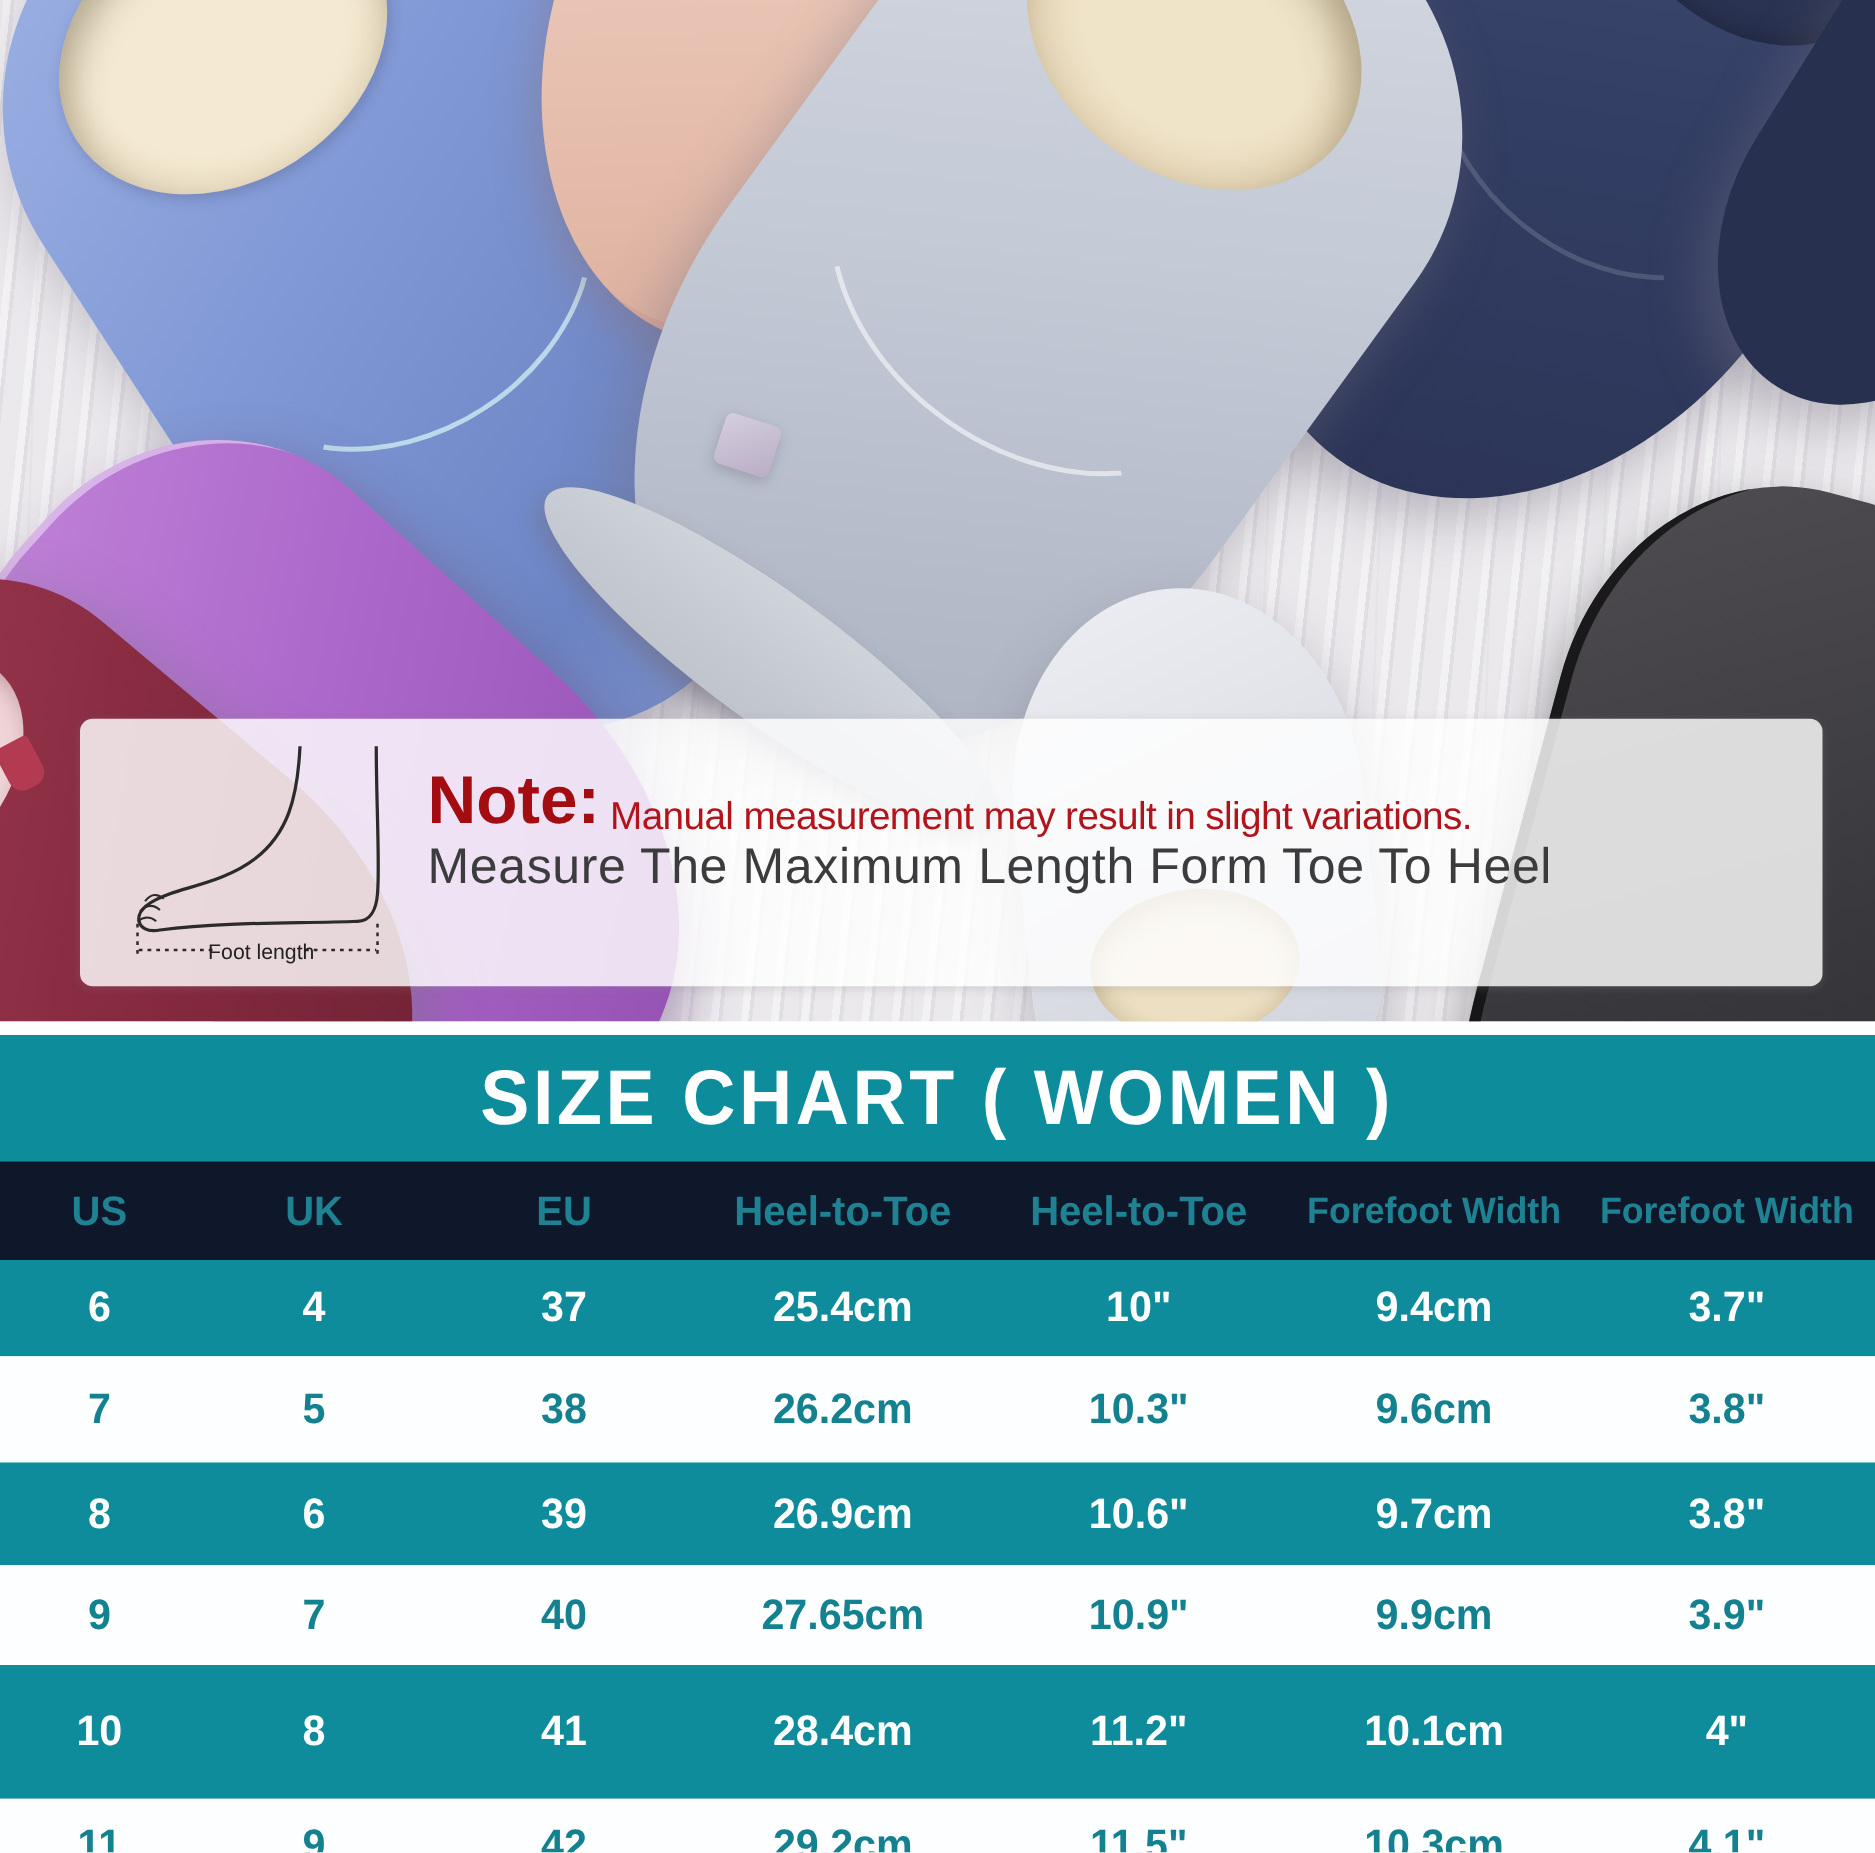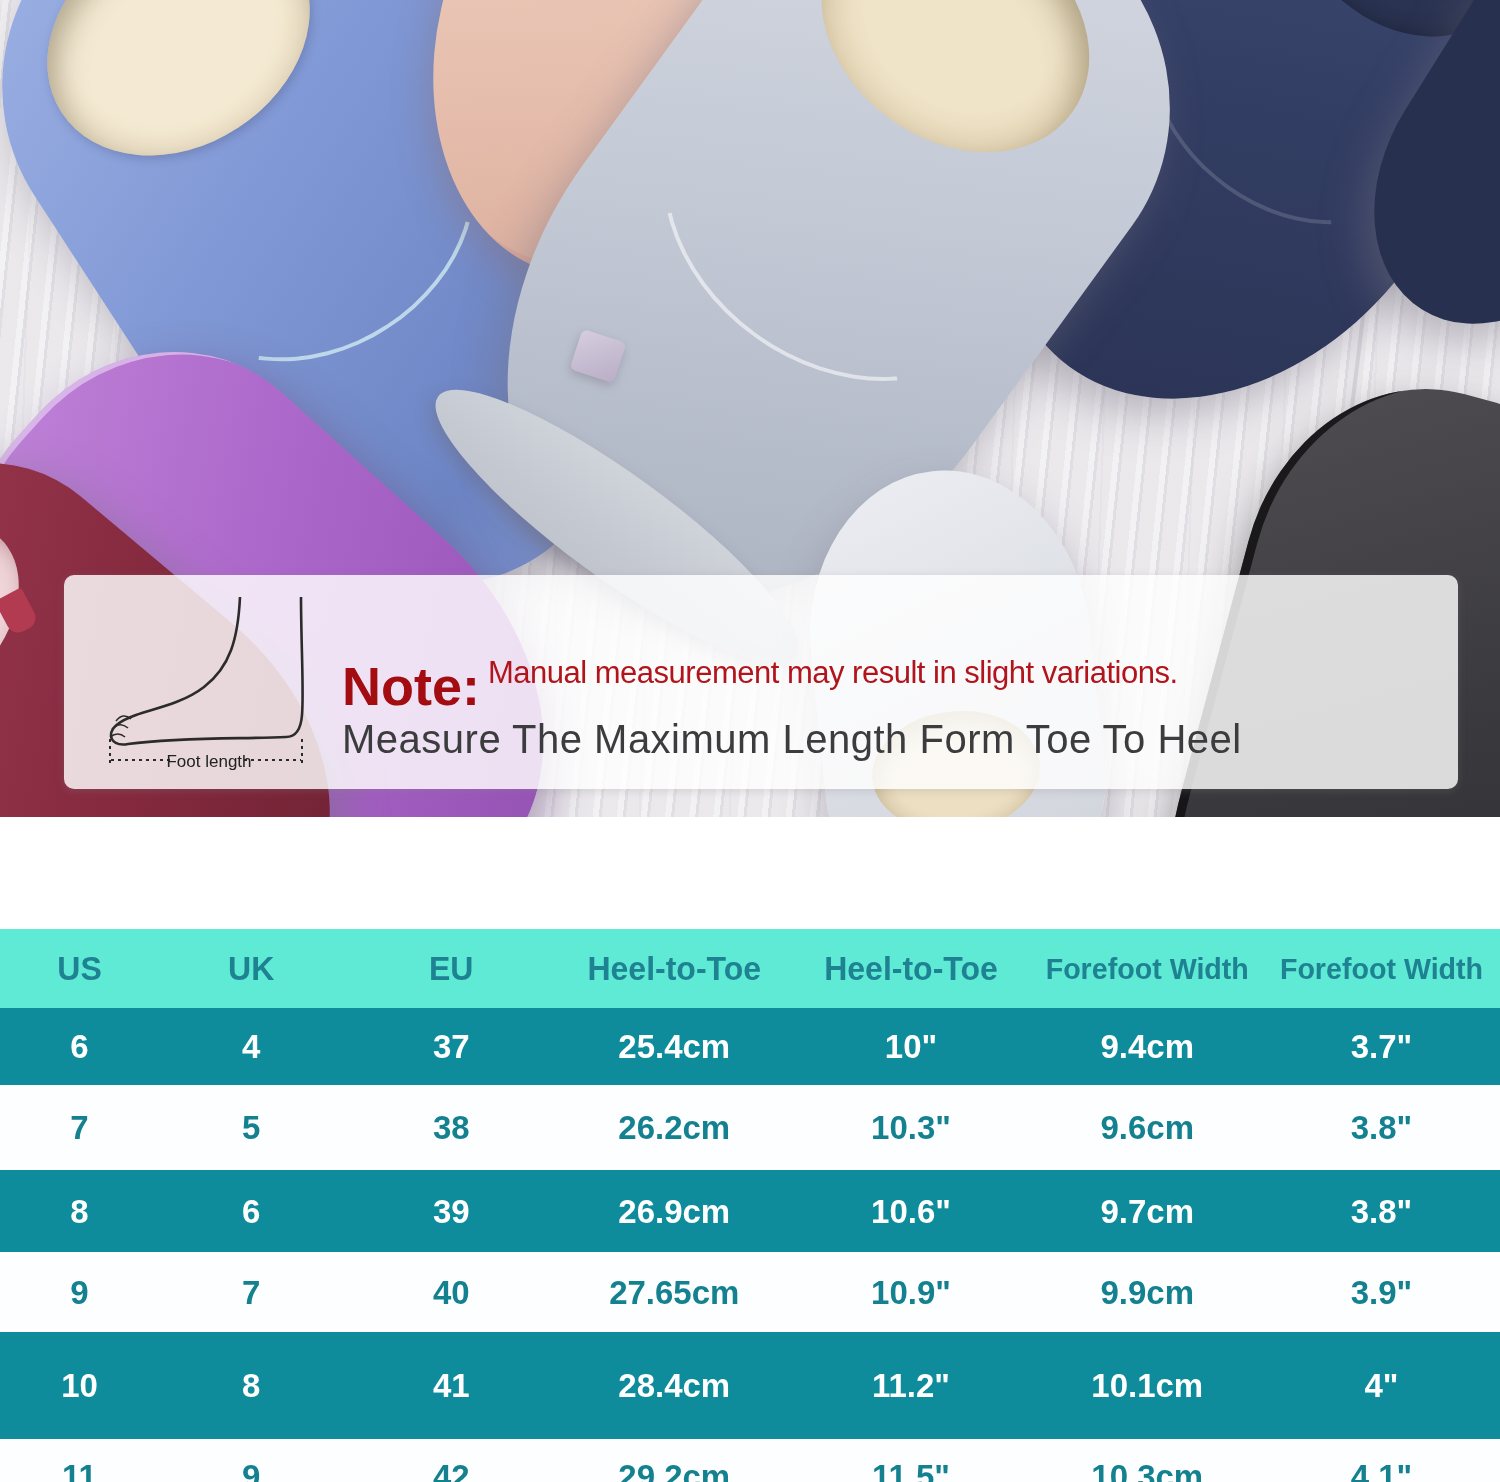--- a/index.html
+++ b/index.html
@@ -77,34 +77,34 @@
   .tab{position:absolute;left:575px;top:335px;width:46px;height:42px;border-radius:6px;
      background:linear-gradient(145deg,#d6cdde,#b9aec6);transform:rotate(18deg);
      box-shadow:0 4px 10px rgba(120,110,130,.4);}
 
   
   .note{position:absolute;left:64px;top:575px;width:1394px;height:214px;
      background:rgba(255,255,255,.82);border-radius:10px;
      box-shadow:0 2px 8px rgba(140,130,140,.25);}
   .foot-svg{position:absolute;left:26px;top:12px;}
   .note-text{position:absolute;left:278px;top:34px;}
-  .note-line1{display:flex;align-items:flex-start;margin-top:46px;}
+  .note-line1{display:flex;align-items:flex-end;}
   .note-title{font-size:54px;font-weight:bold;color:#a30c10;}
   .note-msg{font-size:31px;font-weight:500;color:#b1141b;letter-spacing:-.5px;margin-left:8px;}
   .note-sub{font-size:40px;font-weight:400;color:#3c3c3e;letter-spacing:.5px;}
 
   
   .band{position:absolute;left:0;top:828px;width:1500px;height:101px;background:#0d8c9c;
      display:flex;align-items:center;justify-content:center;}
   .band span{color:#ffffff;font-size:62px;font-weight:700;letter-spacing:3px;transform:scaleX(.95);}
 
   .table{position:absolute;left:0;top:929px;width:1500px;}
   .row{display:grid;grid-template-columns:10.6% 12.3% 14.3% 15.5% 16% 15.5% 15.8%;align-items:center;}
   .c{text-align:center;font-size:34px;font-weight:600;transform:scaleX(.97);}
-  .thead{height:79px;background:#5eead4;}
+  .thead{height:79px;background:#0f172a;}
   .thead .c{color:#1f8292;font-size:33px;}
   .thead .c.small{font-size:29.5px;}
   .rt{background:#0e8c9c;box-shadow:0 2px 0 #cdeef1;}
   .rt .c{color:#ffffff;}
   .rw{background:#fcfeff;}
   .rw .c{color:#13818f;}
   .h1{height:77px}.h2{height:85px}.h3{height:82px}.h4{height:80px}.h5{height:107px}.h6{height:75px}
 </style>
 </head>
 <body>
@@ -168,20 +168,23 @@
       <div class="note-text">
         <div class="note-line1">
           <span class="note-title">Note:</span>
           <span class="note-msg">Manual measurement may result in slight variations.</span>
         </div>
         <div class="note-sub">Measure The Maximum Length Form Toe To Heel</div>
       </div>
     </div>
   </div>
 
+  <div class="band">
+    <span>SIZE CHART ( WOMEN )</span>
+  </div>
 
   <div class="table">
     <div class="row thead">
       <div class="c">US</div>
       <div class="c">UK</div>
       <div class="c">EU</div>
       <div class="c">Heel-to-Toe</div>
       <div class="c">Heel-to-Toe</div>
       <div class="c small">Forefoot Width</div>
       <div class="c small">Forefoot Width</div>

